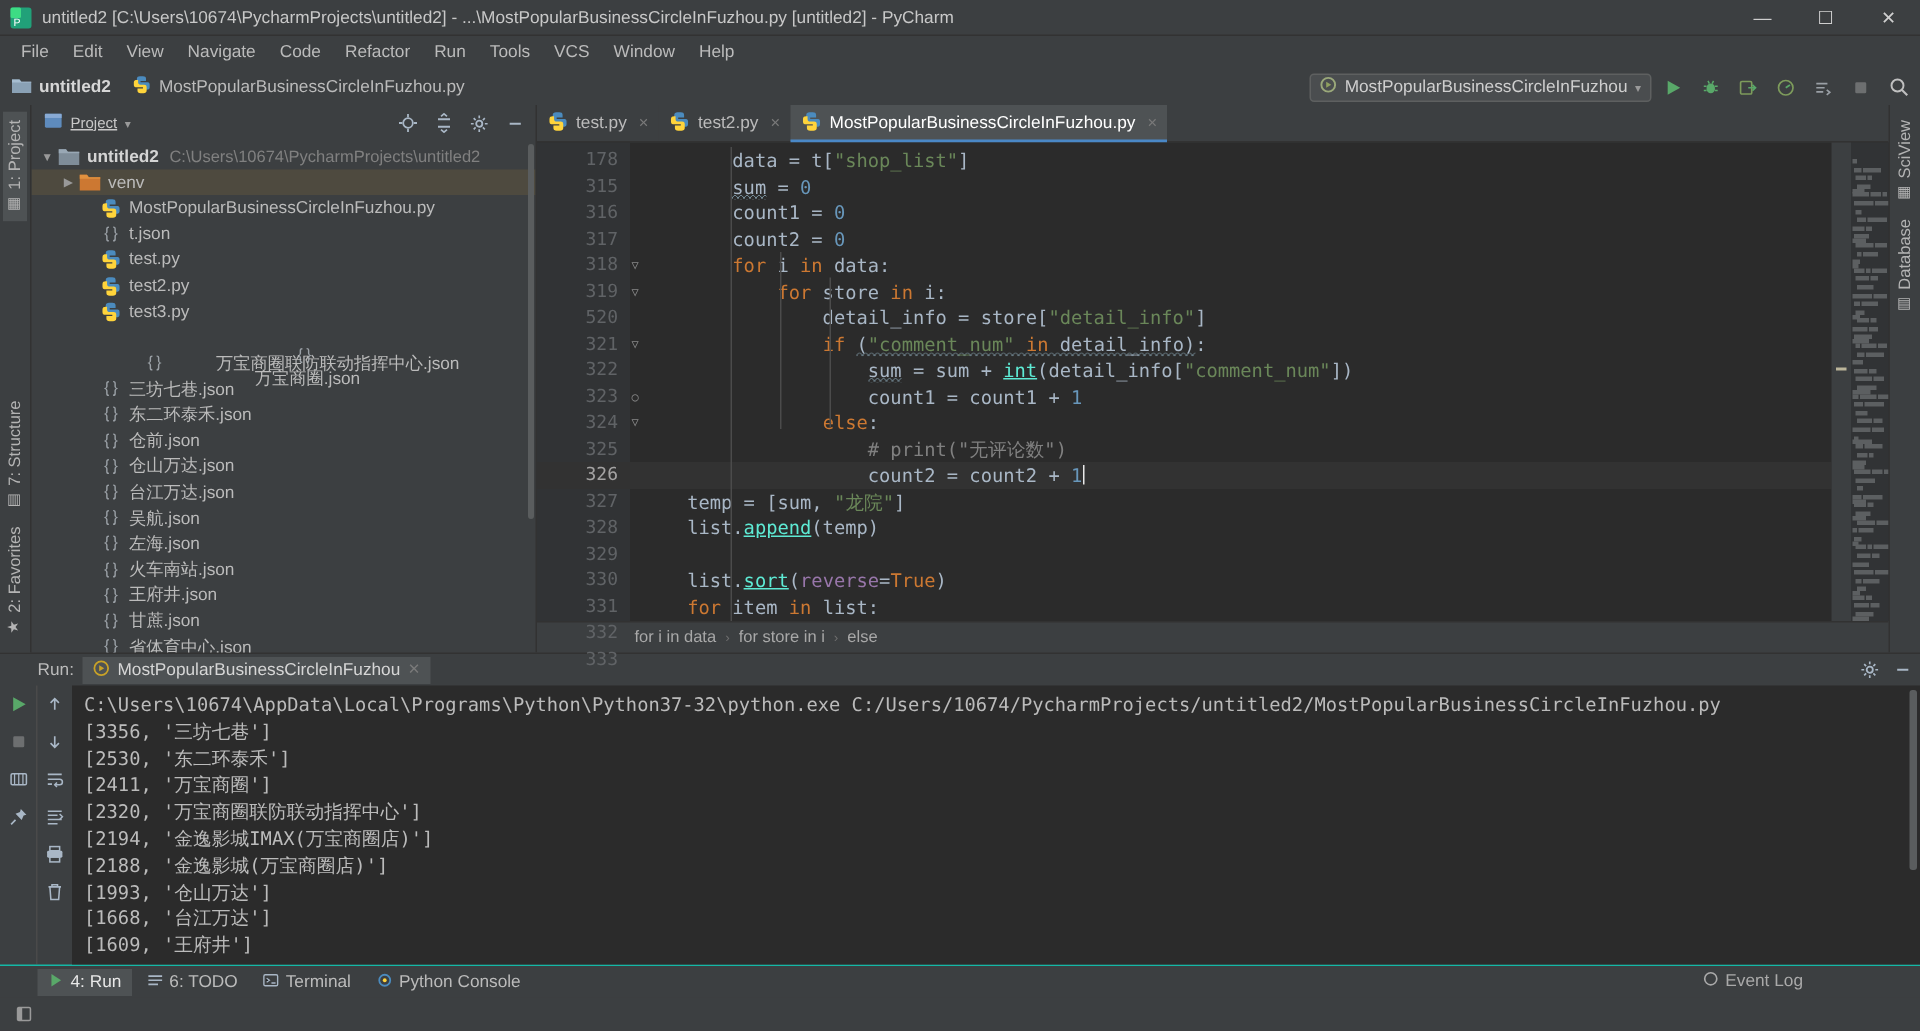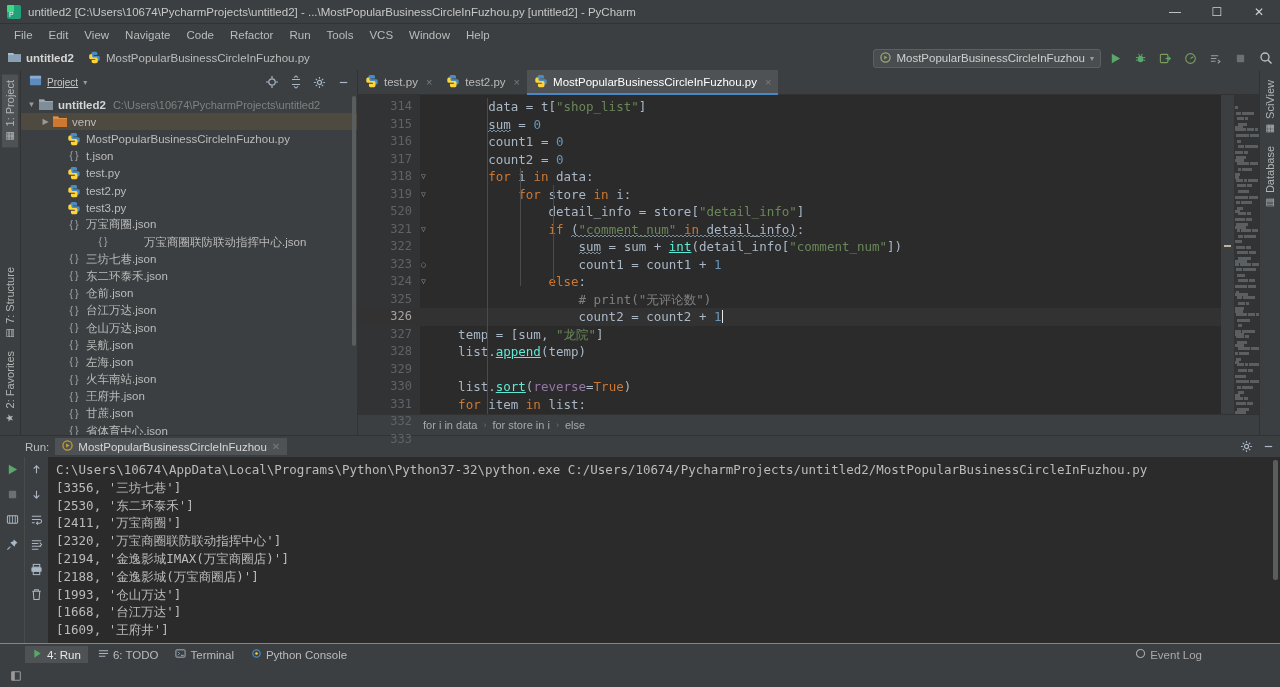--- a/index.html
+++ b/index.html
@@ -376,21 +376,21 @@
           <div class="trow" style="padding-left: 32px;">
             <span class="arrow"></span>
             <span class="ico">
               <svg width="14" height="14" viewBox="0 0 16 16">
                 <path d="M7.5 1h1.5c1.6 0 2.5.6 2.5 2v2H7v1h6c1 0 1.5.8 1.5 2v2c0 1.5-1 2-2.5 2h-1V11c0-1.3-.8-2-2-2H6c-1.2 0-2-.6-2-2V3c0-1.3 1-2 2.5-2z" fill="#4b8bbe"></path>
                 <path d="M8.5 15H7c-1.6 0-2.5-.6-2.5-2v-2H9v-1H3c-1 0-1.5-.8-1.5-2V6c0-1.5 1-2 2.5-2h1v2c0 1.3.8 2 2 2h3c1.2 0 2 .6 2 2v3c0 1.3-1 2-2.5 2z" fill="#ffd43b"></path>
               </svg>
             </span>
             <span class="lbl">test3.py</span>
           </div>
-          <div class="trow" style="padding-left: 32px;">
+          <div class="trow" style="padding-left: 32px; flex-direction: column;">
             <span class="arrow"></span>
             <span class="ico">
               <svg width="14" height="14" viewBox="0 0 16 16">
                 <path d="M6.4 2.2C4.6 2.2 4.3 3 4.3 4.4v1.8c0 .9-.6 1.4-1.5 1.6v.4c.9.2 1.5.7 1.5 1.6v1.8c0 1.4.3 2.2 2.1 2.2v-1.1c-.8 0-1-.3-1-1.1V9.9c0-1-.5-1.6-1.2-1.9.7-.3 1.2-.9 1.2-1.9V4.5c0-.8.2-1.1 1-1.1z" fill="#9aa0a6"></path>
                 <path d="M9.6 13.8c1.8 0 2.1-.8 2.1-2.2V9.8c0-.9.6-1.4 1.5-1.6v-.4c-.9-.2-1.5-.7-1.5-1.6V4.4c0-1.4-.3-2.2-2.1-2.2v1.1c.8 0 1 .3 1 1.1v1.7c0 1 .5 1.6 1.2 1.9-.7.3-1.2.9-1.2 1.9v1.6c0 .8-.2 1.1-1 1.1z" fill="#9aa0a6"></path>
               </svg>
             </span>
             <span class="lbl">万宝商圈.json</span>
           </div>
           <div class="trow" style="padding-left: 32px; gap: 29px;">
@@ -434,31 +434,31 @@
             <span class="lbl">仓前.json</span>
           </div>
           <div class="trow" style="padding-left: 32px;">
             <span class="arrow"></span>
             <span class="ico">
               <svg width="14" height="14" viewBox="0 0 16 16">
                 <path d="M6.4 2.2C4.6 2.2 4.3 3 4.3 4.4v1.8c0 .9-.6 1.4-1.5 1.6v.4c.9.2 1.5.7 1.5 1.6v1.8c0 1.4.3 2.2 2.1 2.2v-1.1c-.8 0-1-.3-1-1.1V9.9c0-1-.5-1.6-1.2-1.9.7-.3 1.2-.9 1.2-1.9V4.5c0-.8.2-1.1 1-1.1z" fill="#9aa0a6"></path>
                 <path d="M9.6 13.8c1.8 0 2.1-.8 2.1-2.2V9.8c0-.9.6-1.4 1.5-1.6v-.4c-.9-.2-1.5-.7-1.5-1.6V4.4c0-1.4-.3-2.2-2.1-2.2v1.1c.8 0 1 .3 1 1.1v1.7c0 1 .5 1.6 1.2 1.9-.7.3-1.2.9-1.2 1.9v1.6c0 .8-.2 1.1-1 1.1z" fill="#9aa0a6"></path>
               </svg>
             </span>
+            <span class="lbl">仓山万达.json</span>
+          </div>
+          <div class="trow" style="padding-left: 32px;">
+            <span class="arrow"></span>
+            <span class="ico">
+              <svg width="14" height="14" viewBox="0 0 16 16">
+                <path d="M6.4 2.2C4.6 2.2 4.3 3 4.3 4.4v1.8c0 .9-.6 1.4-1.5 1.6v.4c.9.2 1.5.7 1.5 1.6v1.8c0 1.4.3 2.2 2.1 2.2v-1.1c-.8 0-1-.3-1-1.1V9.9c0-1-.5-1.6-1.2-1.9.7-.3 1.2-.9 1.2-1.9V4.5c0-.8.2-1.1 1-1.1z" fill="#9aa0a6"></path>
+                <path d="M9.6 13.8c1.8 0 2.1-.8 2.1-2.2V9.8c0-.9.6-1.4 1.5-1.6v-.4c-.9-.2-1.5-.7-1.5-1.6V4.4c0-1.4-.3-2.2-2.1-2.2v1.1c.8 0 1 .3 1 1.1v1.7c0 1 .5 1.6 1.2 1.9-.7.3-1.2.9-1.2 1.9v1.6c0 .8-.2 1.1-1 1.1z" fill="#9aa0a6"></path>
+              </svg>
+            </span>
             <span class="lbl">台江万达.json</span>
-          </div>
-          <div class="trow" style="padding-left: 32px;">
-            <span class="arrow"></span>
-            <span class="ico">
-              <svg width="14" height="14" viewBox="0 0 16 16">
-                <path d="M6.4 2.2C4.6 2.2 4.3 3 4.3 4.4v1.8c0 .9-.6 1.4-1.5 1.6v.4c.9.2 1.5.7 1.5 1.6v1.8c0 1.4.3 2.2 2.1 2.2v-1.1c-.8 0-1-.3-1-1.1V9.9c0-1-.5-1.6-1.2-1.9.7-.3 1.2-.9 1.2-1.9V4.5c0-.8.2-1.1 1-1.1z" fill="#9aa0a6"></path>
-                <path d="M9.6 13.8c1.8 0 2.1-.8 2.1-2.2V9.8c0-.9.6-1.4 1.5-1.6v-.4c-.9-.2-1.5-.7-1.5-1.6V4.4c0-1.4-.3-2.2-2.1-2.2v1.1c.8 0 1 .3 1 1.1v1.7c0 1 .5 1.6 1.2 1.9-.7.3-1.2.9-1.2 1.9v1.6c0 .8-.2 1.1-1 1.1z" fill="#9aa0a6"></path>
-              </svg>
-            </span>
-            <span class="lbl">仓山万达.json</span>
           </div>
           <div class="trow" style="padding-left: 32px;">
             <span class="arrow"></span>
             <span class="ico">
               <svg width="14" height="14" viewBox="0 0 16 16">
                 <path d="M6.4 2.2C4.6 2.2 4.3 3 4.3 4.4v1.8c0 .9-.6 1.4-1.5 1.6v.4c.9.2 1.5.7 1.5 1.6v1.8c0 1.4.3 2.2 2.1 2.2v-1.1c-.8 0-1-.3-1-1.1V9.9c0-1-.5-1.6-1.2-1.9.7-.3 1.2-.9 1.2-1.9V4.5c0-.8.2-1.1 1-1.1z" fill="#9aa0a6"></path>
                 <path d="M9.6 13.8c1.8 0 2.1-.8 2.1-2.2V9.8c0-.9.6-1.4 1.5-1.6v-.4c-.9-.2-1.5-.7-1.5-1.6V4.4c0-1.4-.3-2.2-2.1-2.2v1.1c.8 0 1 .3 1 1.1v1.7c0 1 .5 1.6 1.2 1.9-.7.3-1.2.9-1.2 1.9v1.6c0 .8-.2 1.1-1 1.1z" fill="#9aa0a6"></path>
               </svg>
             </span>
             <span class="lbl">吴航.json</span>
@@ -540,21 +540,21 @@
                 <path d="M7.5 1h1.5c1.6 0 2.5.6 2.5 2v2H7v1h6c1 0 1.5.8 1.5 2v2c0 1.5-1 2-2.5 2h-1V11c0-1.3-.8-2-2-2H6c-1.2 0-2-.6-2-2V3c0-1.3 1-2 2.5-2z" fill="#4b8bbe"></path>
                 <path d="M8.5 15H7c-1.6 0-2.5-.6-2.5-2v-2H9v-1H3c-1 0-1.5-.8-1.5-2V6c0-1.5 1-2 2.5-2h1v2c0 1.3.8 2 2 2h3c1.2 0 2 .6 2 2v3c0 1.3-1 2-2.5 2z" fill="#ffd43b"></path>
               </svg></span>
             <span>MostPopularBusinessCircleInFuzhou.py</span>
             <span class="x">×</span>
           </div>
         </div>
 
       <div class="editorwrap">
         <div class="gutter" id="gutter">
-            <div class="gline">314</div>
+            <div class="gline">178</div>
             <div class="gline">315</div>
             <div class="gline">316</div>
             <div class="gline">317</div>
             <div class="gline">318<span class="fold">▽</span></div>
             <div class="gline">319<span class="fold">▽</span></div>
             <div class="gline">520</div>
             <div class="gline">321<span class="fold">▽</span></div>
             <div class="gline">322</div>
             <div class="gline">323<span class="fold">○</span></div>
             <div class="gline">324<span class="fold">▽</span></div>

